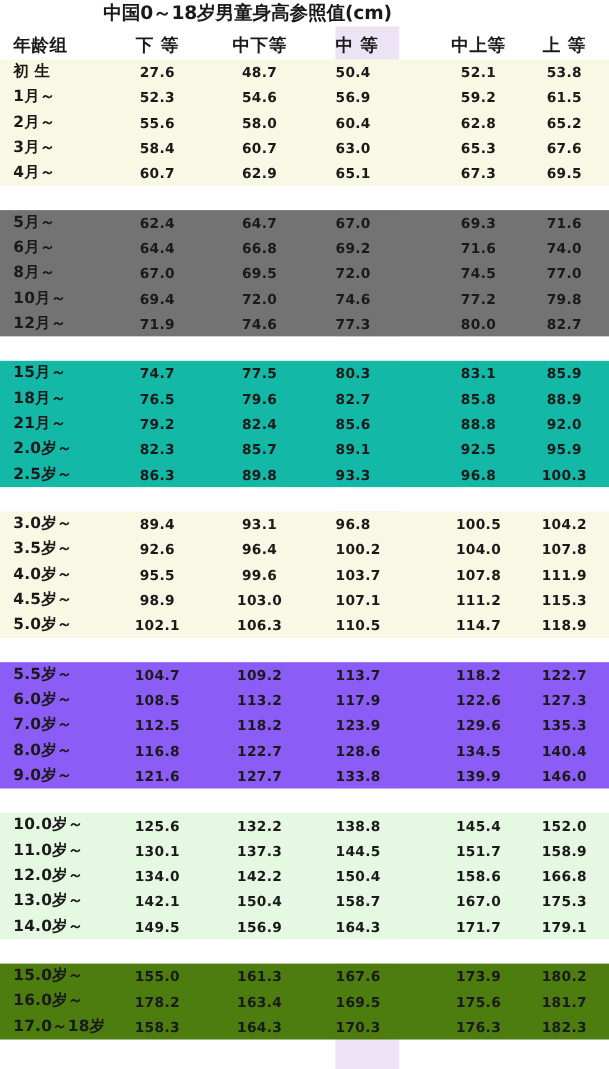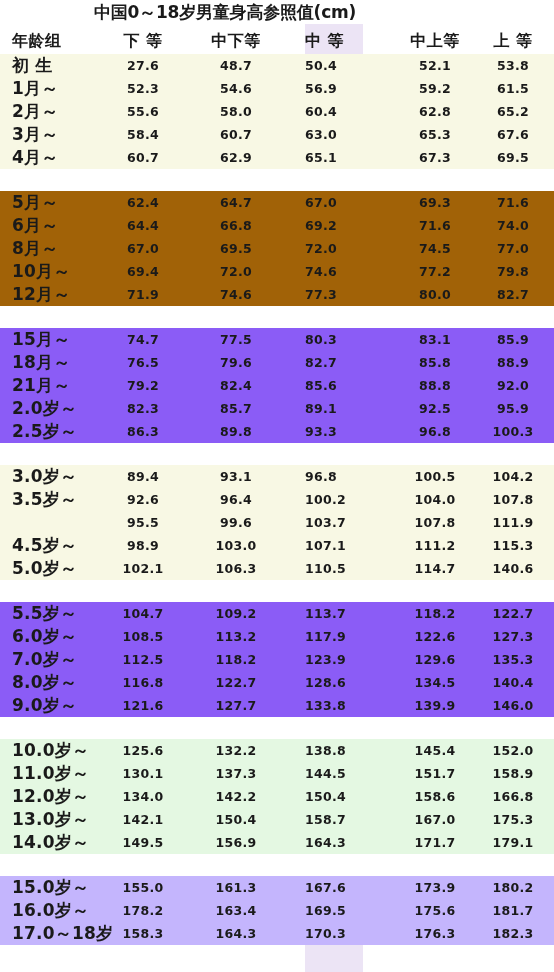--- a/index.html
+++ b/index.html
@@ -111,21 +111,21 @@
     top: 0;
     height: 23px;
     line-height: 23px;
     font-size: 12.5px;
     font-weight: bold;
     white-space: nowrap;
     letter-spacing: 0.3px;
   }
 
   .cell.age {
-    font-size: 17px;
+    font-size: 14px;
     letter-spacing: 0.2px;
   }
 
   
   .cell.mid { z-index: 4; }
 
   .group, .row, .group-sep { z-index: 2; }
 </style>
 </head>
 <body>
@@ -182,21 +182,21 @@
         <div class="row">
           <div class="cell age col-age">4月～</div>
           <div class="cell col-c1">60.7</div>
           <div class="cell col-c2">62.9</div>
           <div class="cell col-c3 mid">65.1</div>
           <div class="cell col-c4">67.3</div>
           <div class="cell col-c5">69.5</div>
         </div>
       </div>
       <div class="group-sep"></div>
-      <div class="group" style="background: #a16207;">
+      <div class="group" style="background: #737373;">
         <div class="row">
           <div class="cell age col-age">5月～</div>
           <div class="cell col-c1">62.4</div>
           <div class="cell col-c2">64.7</div>
           <div class="cell col-c3 mid">67.0</div>
           <div class="cell col-c4">69.3</div>
           <div class="cell col-c5">71.6</div>
         </div>
         <div class="row">
           <div class="cell age col-age">6月～</div>
@@ -225,21 +225,21 @@
         <div class="row">
           <div class="cell age col-age">12月～</div>
           <div class="cell col-c1">71.9</div>
           <div class="cell col-c2">74.6</div>
           <div class="cell col-c3 mid">77.3</div>
           <div class="cell col-c4">80.0</div>
           <div class="cell col-c5">82.7</div>
         </div>
       </div>
       <div class="group-sep"></div>
-      <div class="group" style="background: #8b5cf6;">
+      <div class="group" style="background: #14b8a6;">
         <div class="row">
           <div class="cell age col-age">15月～</div>
           <div class="cell col-c1">74.7</div>
           <div class="cell col-c2">77.5</div>
           <div class="cell col-c3 mid">80.3</div>
           <div class="cell col-c4">83.1</div>
           <div class="cell col-c5">85.9</div>
         </div>
         <div class="row">
           <div class="cell age col-age">18月～</div>
@@ -286,41 +286,42 @@
         </div>
         <div class="row">
           <div class="cell age col-age">3.5岁～</div>
           <div class="cell col-c1">92.6</div>
           <div class="cell col-c2">96.4</div>
           <div class="cell col-c3 mid">100.2</div>
           <div class="cell col-c4">104.0</div>
           <div class="cell col-c5">107.8</div>
         </div>
         <div class="row">
+          <div class="cell age col-age">4.0岁～</div>
           <div class="cell col-c1">95.5</div>
           <div class="cell col-c2">99.6</div>
           <div class="cell col-c3 mid">103.7</div>
           <div class="cell col-c4">107.8</div>
           <div class="cell col-c5">111.9</div>
         </div>
         <div class="row">
           <div class="cell age col-age">4.5岁～</div>
           <div class="cell col-c1">98.9</div>
           <div class="cell col-c2">103.0</div>
           <div class="cell col-c3 mid">107.1</div>
           <div class="cell col-c4">111.2</div>
           <div class="cell col-c5">115.3</div>
         </div>
         <div class="row">
           <div class="cell age col-age">5.0岁～</div>
           <div class="cell col-c1">102.1</div>
           <div class="cell col-c2">106.3</div>
           <div class="cell col-c3 mid">110.5</div>
           <div class="cell col-c4">114.7</div>
-          <div class="cell col-c5">140.6</div>
+          <div class="cell col-c5">118.9</div>
         </div>
       </div>
       <div class="group-sep"></div>
       <div class="group" style="background: #8b5cf6;">
         <div class="row">
           <div class="cell age col-age">5.5岁～</div>
           <div class="cell col-c1">104.7</div>
           <div class="cell col-c2">109.2</div>
           <div class="cell col-c3 mid">113.7</div>
           <div class="cell col-c4">118.2</div>
@@ -396,21 +397,21 @@
         <div class="row">
           <div class="cell age col-age">14.0岁～</div>
           <div class="cell col-c1">149.5</div>
           <div class="cell col-c2">156.9</div>
           <div class="cell col-c3 mid">164.3</div>
           <div class="cell col-c4">171.7</div>
           <div class="cell col-c5">179.1</div>
         </div>
       </div>
       <div class="group-sep"></div>
-      <div class="group" style="background: #c4b5fd;">
+      <div class="group" style="background: #4d7c0f;">
         <div class="row">
           <div class="cell age col-age">15.0岁～</div>
           <div class="cell col-c1">155.0</div>
           <div class="cell col-c2">161.3</div>
           <div class="cell col-c3 mid">167.6</div>
           <div class="cell col-c4">173.9</div>
           <div class="cell col-c5">180.2</div>
         </div>
         <div class="row">
           <div class="cell age col-age">16.0岁～</div>

